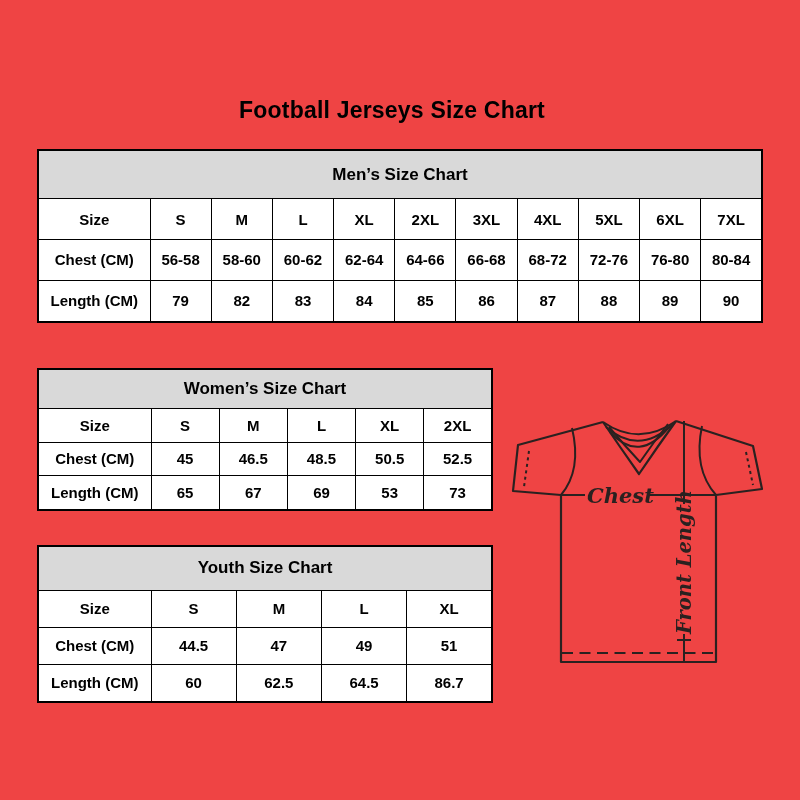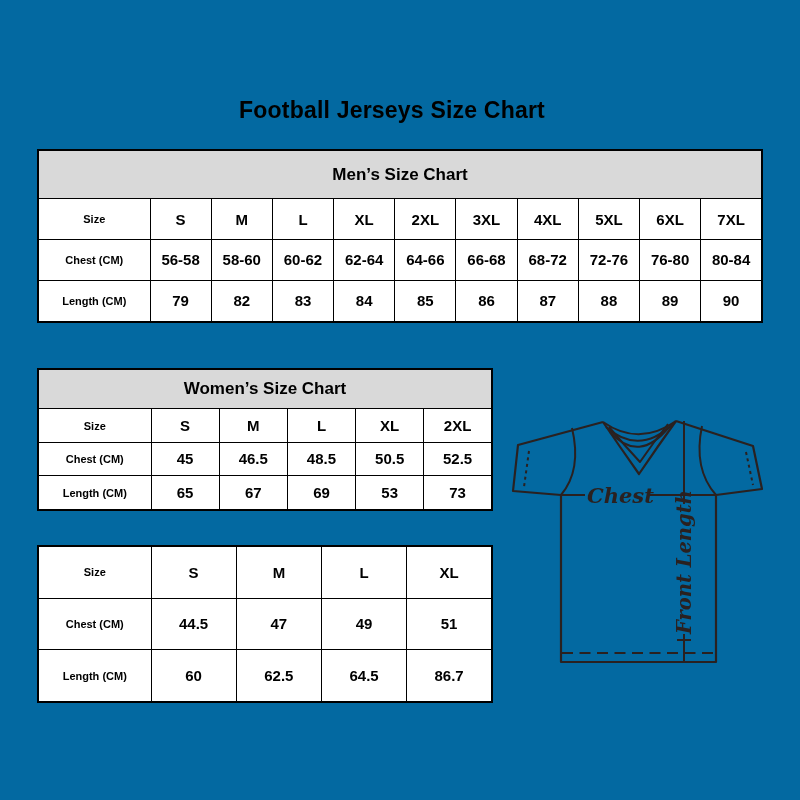--- a/index.html
+++ b/index.html
@@ -1,35 +1,35 @@
 <!DOCTYPE html>
 <html style="--header-bg: #d9d9d9; --border-color: #000000; --line-color: #2a2120;"><head>
 <meta charset="utf-8">
 <style>
   html,body { margin:0; padding:0; background:#ffffff; }
   :root { --line-color:#2a2120; --border-color:#000000; --header-bg:#d9d9d9; }
   .page {
-    position:relative; width:800px; height:800px; background:#0369a1;
+    position:relative; width:800px; height:800px; background:#ef4444;
     font-family:"Liberation Sans", sans-serif; overflow:hidden;
   }
   .title {
     position:absolute; left:0; top:97px; width:784px; text-align:center;
     font-size:23px; font-weight:bold; color:#000; letter-spacing:0.2px;
     line-height:26px;
   }
   table.size-table {
     position:absolute; border-collapse:collapse; table-layout:fixed;
     border:2px solid var(--border-color); background:#fff;
   }
   table.size-table td {
     border:1px solid var(--border-color); text-align:center; vertical-align:middle;
     font-weight:bold; color:#000; padding:0; overflow:hidden; white-space:nowrap;
   }
   table.size-table td.tbl-title { font-size:17px; background:var(--header-bg); }
-  table.size-table td.row-label { font-size:11px; }
+  table.size-table td.row-label { font-size:15px; }
   table.size-table td.cell { font-size:15px; }
   #mens-table   { left:37px; top:149px; width:726px; height:174px; }
   #womens-table { left:37px; top:368px; width:456px; height:143px; }
   #youth-table  { left:37px; top:545px; width:456px; height:158px; }
   .jersey { position:absolute; left:505px; top:408px; }
   .jersey .ln { stroke:var(--line-color); fill:none; stroke-width:2.2; stroke-linejoin:round; stroke-linecap:butt; }
   .jersey .thin { stroke-width:2; }
   .jersey text {
     fill:var(--line-color);
     font-family:"DejaVu Serif", serif;
@@ -148,20 +148,23 @@
   <table id="youth-table" class="size-table">
       <colgroup>
         <col style="width: 113px;">
         <col>
         <col>
         <col>
         <col>
       </colgroup>
       <tbody>
         <tr>
+          <td colspan="5" class="tbl-title">Youth Size Chart</td>
+        </tr>
+        <tr>
           <td class="row-label">Size</td>
           <td class="cell">S</td>
           <td class="cell">M</td>
           <td class="cell">L</td>
           <td class="cell">XL</td>
         </tr>
         <tr>
           <td class="row-label">Chest (CM)</td>
           <td class="cell">44.5</td>
           <td class="cell">47</td>

